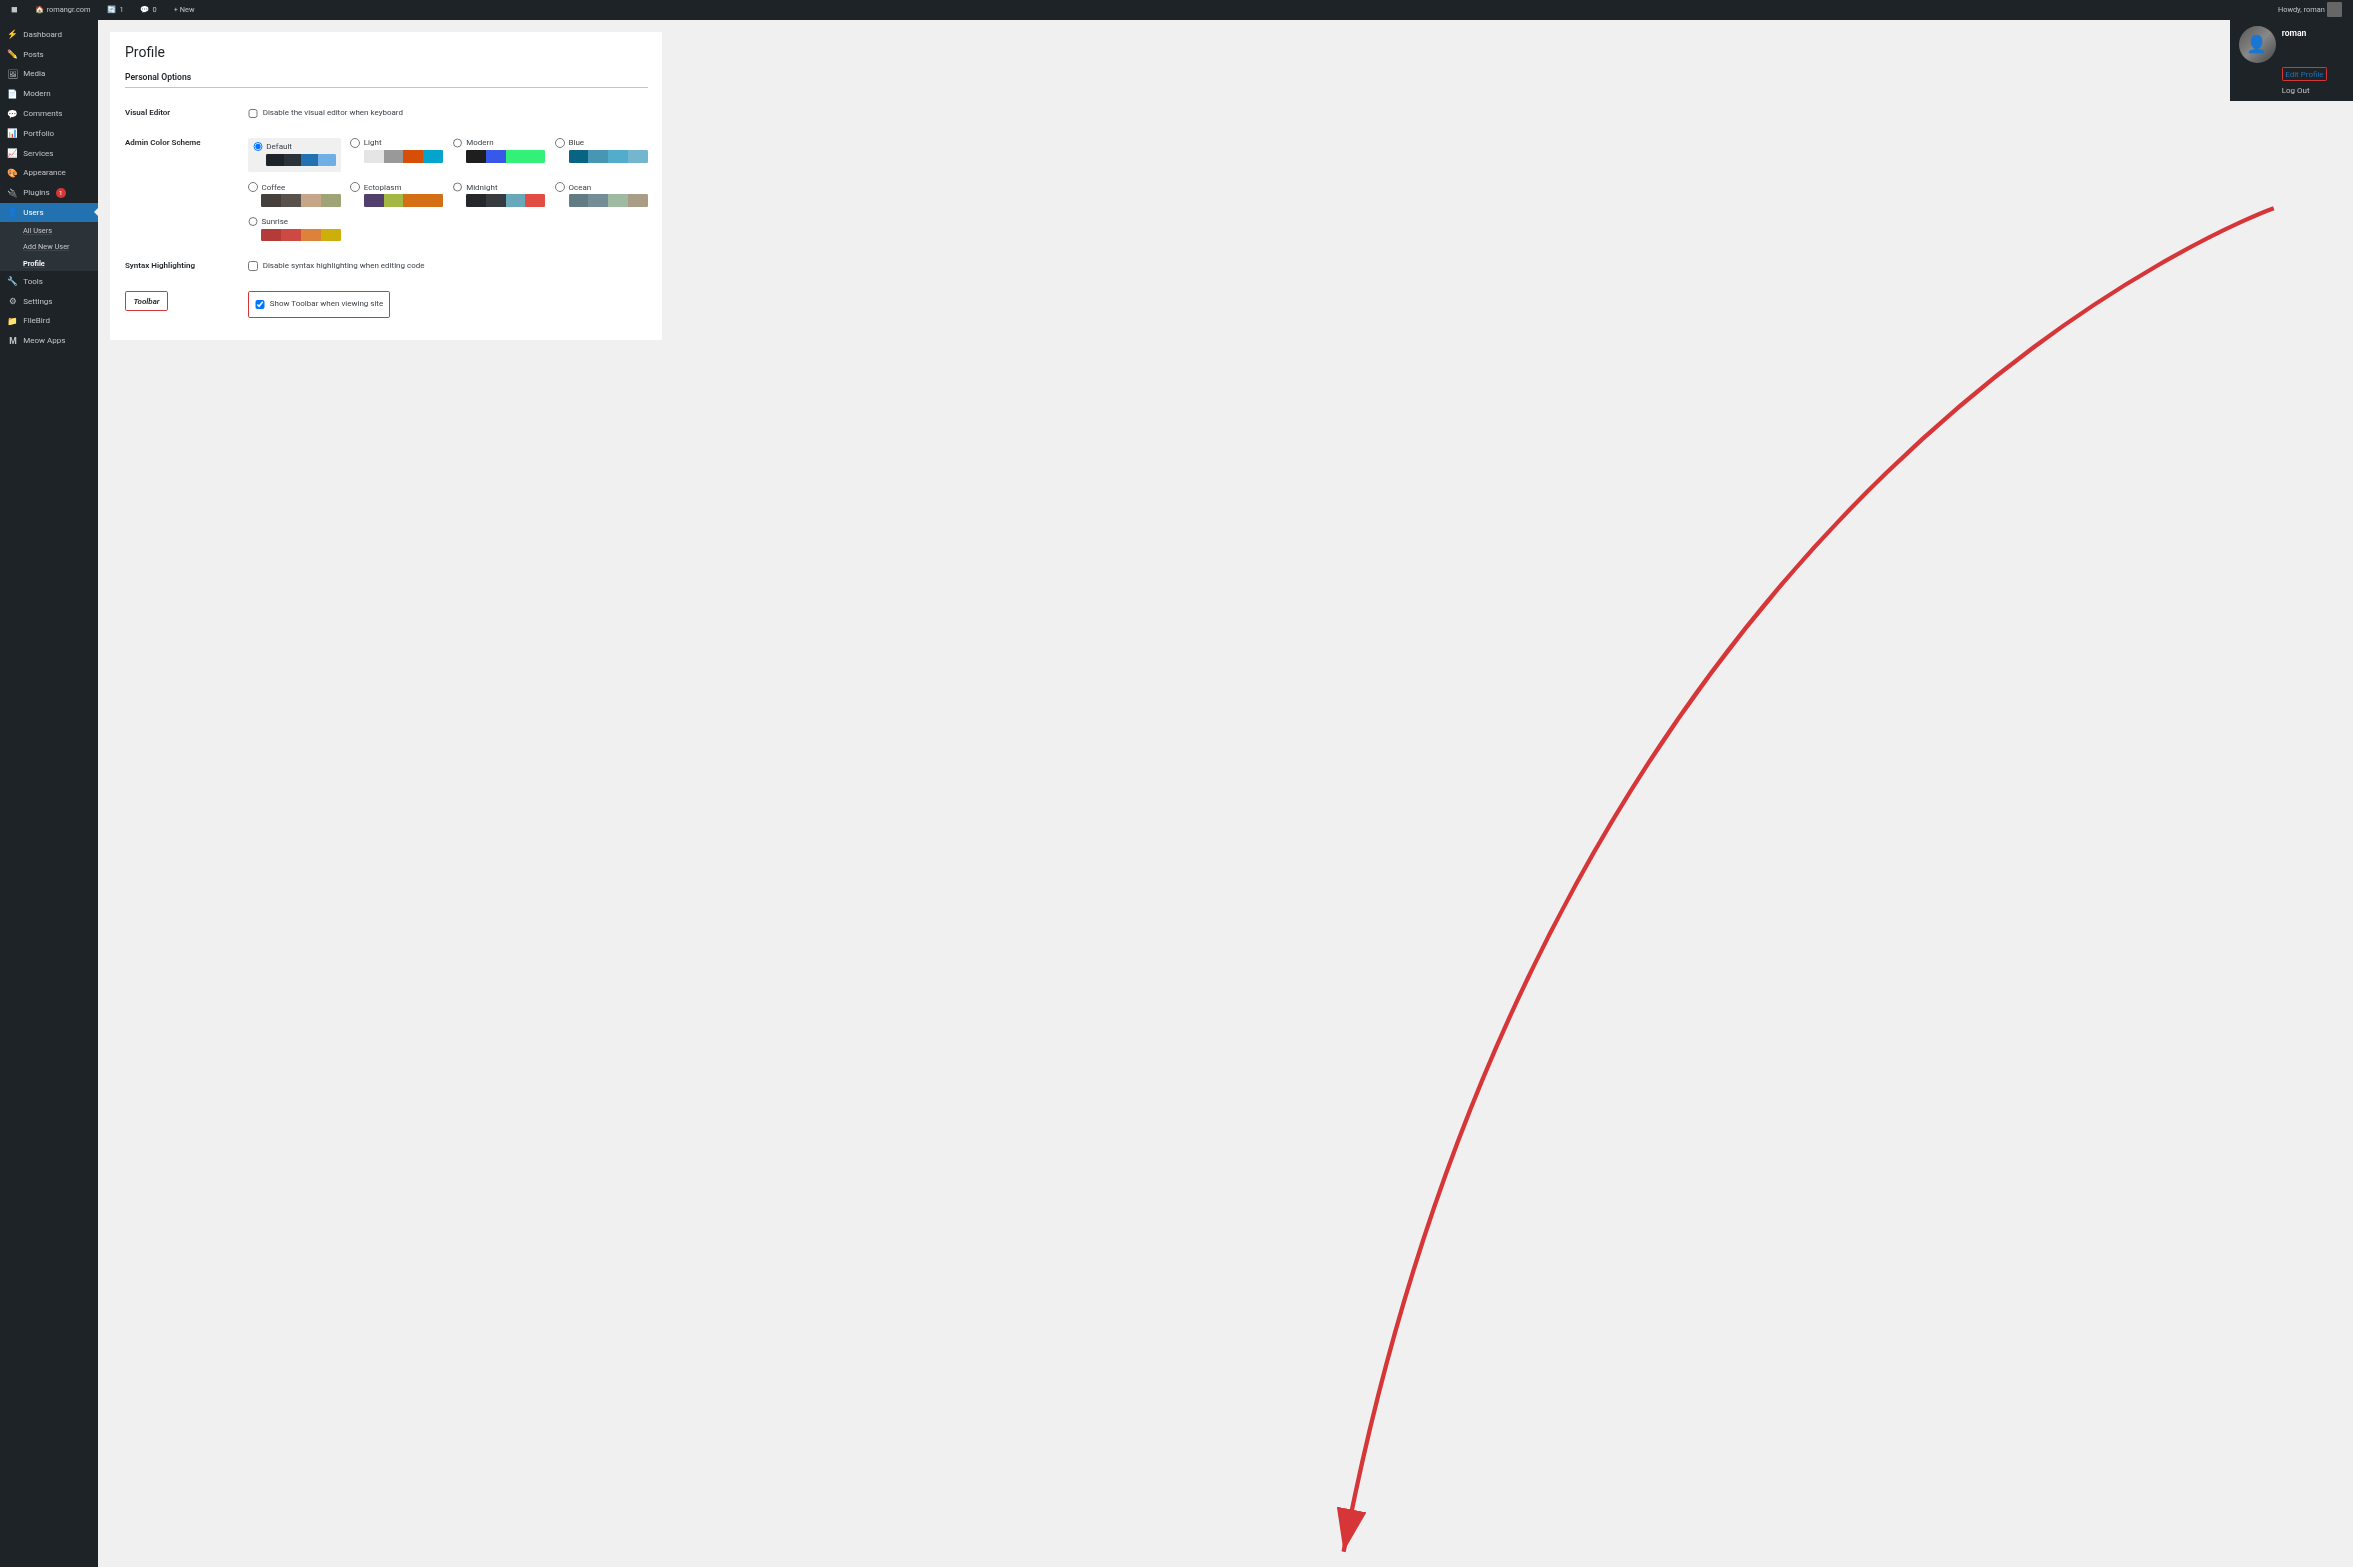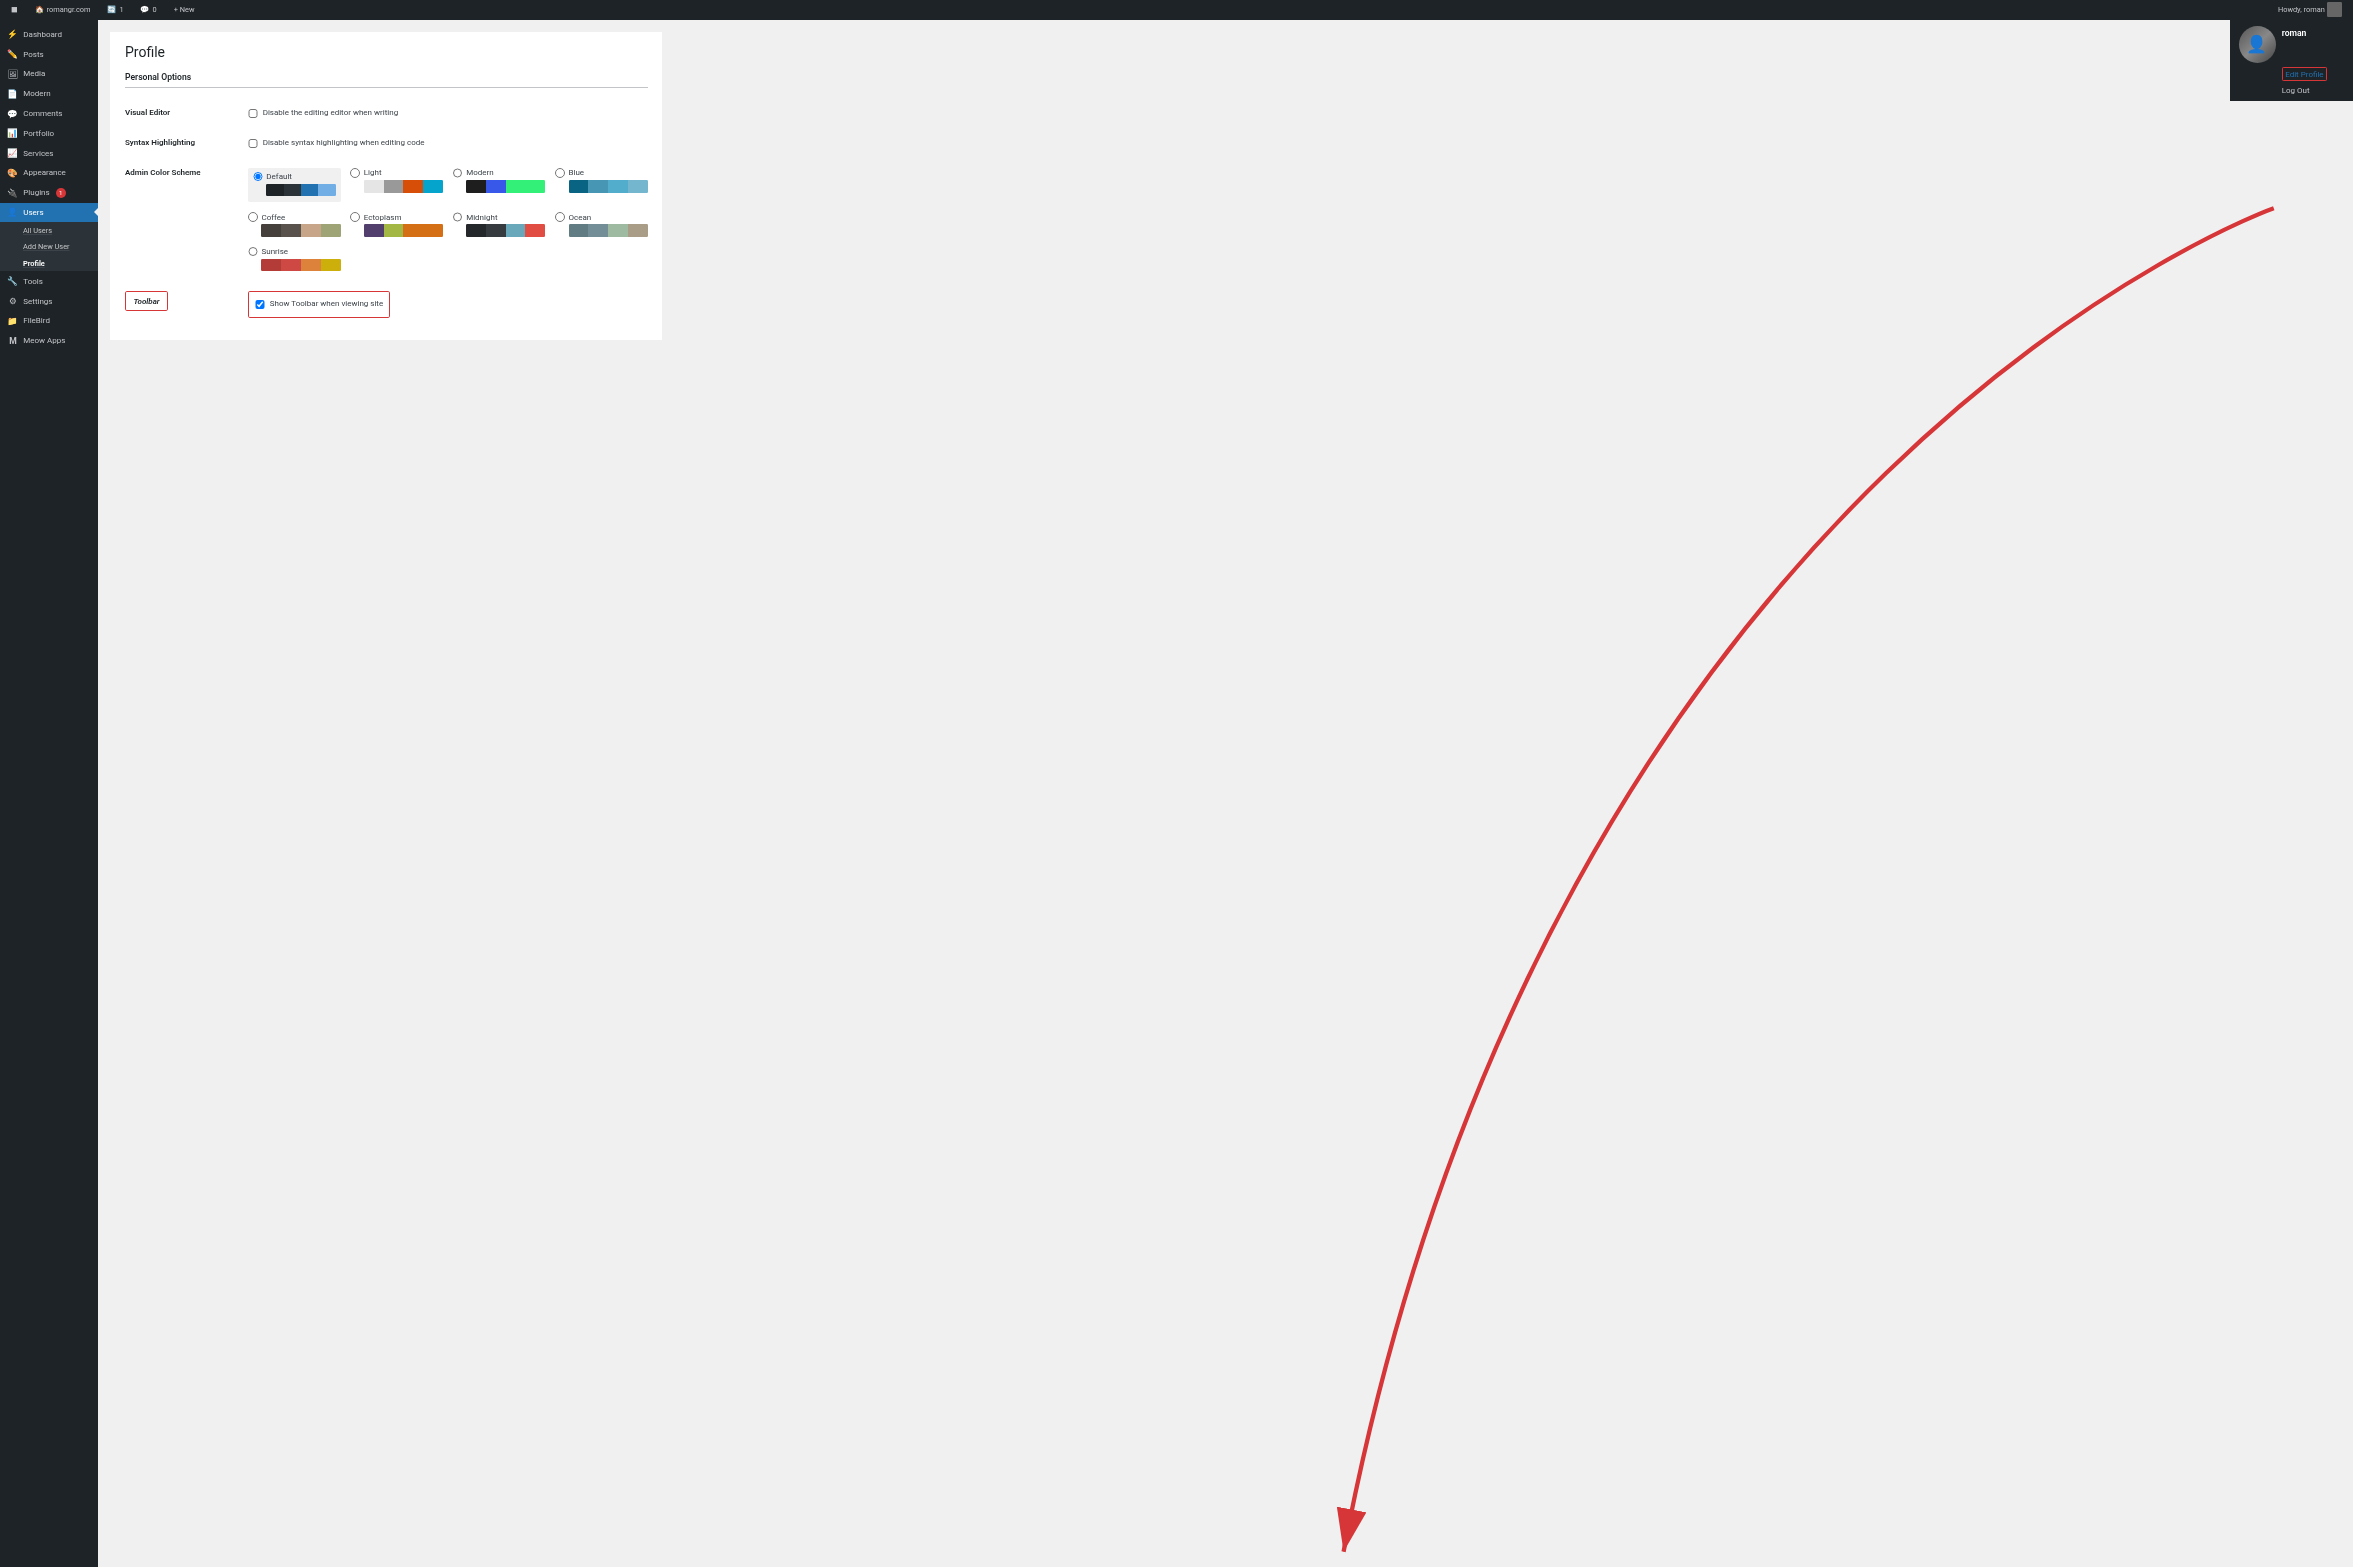--- a/index.html
+++ b/index.html
@@ -276,162 +276,162 @@
       <table class="form-table">
         <tbody>
 
           <tr>
             <th>
               <span>Visual Editor</span>
             </th>
             <td>
               <label class="checkbox-label">
                 <input type="checkbox" style="">
-                <span>Disable the editing editor when writing</span>
+                <span>Disable the visual editor when keyboard</span>
               </label>
+            </td>
+          </tr>
+
+          <tr>
+            <th>
+              <span>Admin Color Scheme</span>
+            </th>
+            <td>
+              <div class="color-scheme-grid">
+
+                <div class="color-scheme-option color-scheme-selected">
+                  <label class="color-scheme-radio-row">
+                    <input type="radio" name="admin_color" checked="" style="">
+                    <span>Default</span>
+                  </label>
+                  <div class="color-swatches">
+                    <div class="color-swatch" style="background:#1d2327;"></div>
+                    <div class="color-swatch" style="background:#2c3338;"></div>
+                    <div class="color-swatch" style="background:#2271b1;"></div>
+                    <div class="color-swatch" style="background:#72aee6;"></div>
+                  </div>
+                </div>
+
+                <div class="color-scheme-option">
+                  <label class="color-scheme-radio-row">
+                    <input type="radio" name="admin_color" style="">
+                    <span>Light</span>
+                  </label>
+                  <div class="color-swatches">
+                    <div class="color-swatch" style="background:#e5e5e5;"></div>
+                    <div class="color-swatch" style="background:#999;"></div>
+                    <div class="color-swatch" style="background:#d64e07;"></div>
+                    <div class="color-swatch" style="background:#04a4cc;"></div>
+                  </div>
+                </div>
+
+                <div class="color-scheme-option">
+                  <label class="color-scheme-radio-row">
+                    <input type="radio" name="admin_color" style="">
+                    <span>Modern</span>
+                  </label>
+                  <div class="color-swatches">
+                    <div class="color-swatch" style="background:#1e1e1e;"></div>
+                    <div class="color-swatch" style="background:#3858e9;"></div>
+                    <div class="color-swatch" style="background:#33f078;"></div>
+                    <div class="color-swatch" style="background:#33f078;"></div>
+                  </div>
+                </div>
+
+                <div class="color-scheme-option">
+                  <label class="color-scheme-radio-row">
+                    <input type="radio" name="admin_color" style="">
+                    <span>Blue</span>
+                  </label>
+                  <div class="color-swatches">
+                    <div class="color-swatch" style="background:#096484;"></div>
+                    <div class="color-swatch" style="background:#4796b3;"></div>
+                    <div class="color-swatch" style="background:#52accc;"></div>
+                    <div class="color-swatch" style="background:#74b6ce;"></div>
+                  </div>
+                </div>
+
+                <div class="color-scheme-option">
+                  <label class="color-scheme-radio-row">
+                    <input type="radio" name="admin_color" style="">
+                    <span>Coffee</span>
+                  </label>
+                  <div class="color-swatches">
+                    <div class="color-swatch" style="background:#46403c;"></div>
+                    <div class="color-swatch" style="background:#59524c;"></div>
+                    <div class="color-swatch" style="background:#c7a589;"></div>
+                    <div class="color-swatch" style="background:#9ea476;"></div>
+                  </div>
+                </div>
+
+                <div class="color-scheme-option">
+                  <label class="color-scheme-radio-row">
+                    <input type="radio" name="admin_color" style="">
+                    <span>Ectoplasm</span>
+                  </label>
+                  <div class="color-swatches">
+                    <div class="color-swatch" style="background:#523f6d;"></div>
+                    <div class="color-swatch" style="background:#a3b745;"></div>
+                    <div class="color-swatch" style="background:#d46f15;"></div>
+                    <div class="color-swatch" style="background:#d46f15;"></div>
+                  </div>
+                </div>
+
+                <div class="color-scheme-option">
+                  <label class="color-scheme-radio-row">
+                    <input type="radio" name="admin_color" style="">
+                    <span>Midnight</span>
+                  </label>
+                  <div class="color-swatches">
+                    <div class="color-swatch" style="background:#25282b;"></div>
+                    <div class="color-swatch" style="background:#363b3f;"></div>
+                    <div class="color-swatch" style="background:#69a8bb;"></div>
+                    <div class="color-swatch" style="background:#e14d43;"></div>
+                  </div>
+                </div>
+
+                <div class="color-scheme-option">
+                  <label class="color-scheme-radio-row">
+                    <input type="radio" name="admin_color" style="">
+                    <span>Ocean</span>
+                  </label>
+                  <div class="color-swatches">
+                    <div class="color-swatch" style="background:#627c83;"></div>
+                    <div class="color-swatch" style="background:#738e96;"></div>
+                    <div class="color-swatch" style="background:#9ebaa0;"></div>
+                    <div class="color-swatch" style="background:#aa9d88;"></div>
+                  </div>
+                </div>
+
+                <div class="color-scheme-option">
+                  <label class="color-scheme-radio-row">
+                    <input type="radio" name="admin_color" style="">
+                    <span>Sunrise</span>
+                  </label>
+                  <div class="color-swatches">
+                    <div class="color-swatch" style="background:#b43c38;"></div>
+                    <div class="color-swatch" style="background:#cf4944;"></div>
+                    <div class="color-swatch" style="background:#dd823b;"></div>
+                    <div class="color-swatch" style="background:#ccaf0b;"></div>
+                  </div>
+                </div>
+
+              </div>
             </td>
           </tr>
 
           <tr>
             <th>
               <span>Syntax Highlighting</span>
             </th>
             <td>
               <label class="checkbox-label">
                 <input type="checkbox" style="">
                 <span>Disable syntax highlighting when editing code</span>
               </label>
-            </td>
-          </tr>
-
-          <tr>
-            <th>
-              <span>Admin Color Scheme</span>
-            </th>
-            <td>
-              <div class="color-scheme-grid">
-
-                <div class="color-scheme-option color-scheme-selected">
-                  <label class="color-scheme-radio-row">
-                    <input type="radio" name="admin_color" checked="" style="">
-                    <span>Default</span>
-                  </label>
-                  <div class="color-swatches">
-                    <div class="color-swatch" style="background:#1d2327;"></div>
-                    <div class="color-swatch" style="background:#2c3338;"></div>
-                    <div class="color-swatch" style="background:#2271b1;"></div>
-                    <div class="color-swatch" style="background:#72aee6;"></div>
-                  </div>
-                </div>
-
-                <div class="color-scheme-option">
-                  <label class="color-scheme-radio-row">
-                    <input type="radio" name="admin_color" style="">
-                    <span>Light</span>
-                  </label>
-                  <div class="color-swatches">
-                    <div class="color-swatch" style="background:#e5e5e5;"></div>
-                    <div class="color-swatch" style="background:#999;"></div>
-                    <div class="color-swatch" style="background:#d64e07;"></div>
-                    <div class="color-swatch" style="background:#04a4cc;"></div>
-                  </div>
-                </div>
-
-                <div class="color-scheme-option">
-                  <label class="color-scheme-radio-row">
-                    <input type="radio" name="admin_color" style="">
-                    <span>Modern</span>
-                  </label>
-                  <div class="color-swatches">
-                    <div class="color-swatch" style="background:#1e1e1e;"></div>
-                    <div class="color-swatch" style="background:#3858e9;"></div>
-                    <div class="color-swatch" style="background:#33f078;"></div>
-                    <div class="color-swatch" style="background:#33f078;"></div>
-                  </div>
-                </div>
-
-                <div class="color-scheme-option">
-                  <label class="color-scheme-radio-row">
-                    <input type="radio" name="admin_color" style="">
-                    <span>Blue</span>
-                  </label>
-                  <div class="color-swatches">
-                    <div class="color-swatch" style="background:#096484;"></div>
-                    <div class="color-swatch" style="background:#4796b3;"></div>
-                    <div class="color-swatch" style="background:#52accc;"></div>
-                    <div class="color-swatch" style="background:#74b6ce;"></div>
-                  </div>
-                </div>
-
-                <div class="color-scheme-option">
-                  <label class="color-scheme-radio-row">
-                    <input type="radio" name="admin_color" style="">
-                    <span>Coffee</span>
-                  </label>
-                  <div class="color-swatches">
-                    <div class="color-swatch" style="background:#46403c;"></div>
-                    <div class="color-swatch" style="background:#59524c;"></div>
-                    <div class="color-swatch" style="background:#c7a589;"></div>
-                    <div class="color-swatch" style="background:#9ea476;"></div>
-                  </div>
-                </div>
-
-                <div class="color-scheme-option">
-                  <label class="color-scheme-radio-row">
-                    <input type="radio" name="admin_color" style="">
-                    <span>Ectoplasm</span>
-                  </label>
-                  <div class="color-swatches">
-                    <div class="color-swatch" style="background:#523f6d;"></div>
-                    <div class="color-swatch" style="background:#a3b745;"></div>
-                    <div class="color-swatch" style="background:#d46f15;"></div>
-                    <div class="color-swatch" style="background:#d46f15;"></div>
-                  </div>
-                </div>
-
-                <div class="color-scheme-option">
-                  <label class="color-scheme-radio-row">
-                    <input type="radio" name="admin_color" style="">
-                    <span>Midnight</span>
-                  </label>
-                  <div class="color-swatches">
-                    <div class="color-swatch" style="background:#25282b;"></div>
-                    <div class="color-swatch" style="background:#363b3f;"></div>
-                    <div class="color-swatch" style="background:#69a8bb;"></div>
-                    <div class="color-swatch" style="background:#e14d43;"></div>
-                  </div>
-                </div>
-
-                <div class="color-scheme-option">
-                  <label class="color-scheme-radio-row">
-                    <input type="radio" name="admin_color" style="">
-                    <span>Ocean</span>
-                  </label>
-                  <div class="color-swatches">
-                    <div class="color-swatch" style="background:#627c83;"></div>
-                    <div class="color-swatch" style="background:#738e96;"></div>
-                    <div class="color-swatch" style="background:#9ebaa0;"></div>
-                    <div class="color-swatch" style="background:#aa9d88;"></div>
-                  </div>
-                </div>
-
-                <div class="color-scheme-option">
-                  <label class="color-scheme-radio-row">
-                    <input type="radio" name="admin_color" style="">
-                    <span>Sunrise</span>
-                  </label>
-                  <div class="color-swatches">
-                    <div class="color-swatch" style="background:#b43c38;"></div>
-                    <div class="color-swatch" style="background:#cf4944;"></div>
-                    <div class="color-swatch" style="background:#dd823b;"></div>
-                    <div class="color-swatch" style="background:#ccaf0b;"></div>
-                  </div>
-                </div>
-
-              </div>
             </td>
           </tr>
 
 
           <tr>
             <th>
               <div class="toolbar-highlight" style="display:inline-block; padding: 4.9px 7.4px; font-style: italic;">
                 <span>Toolbar</span>
               </div>
             </th>

